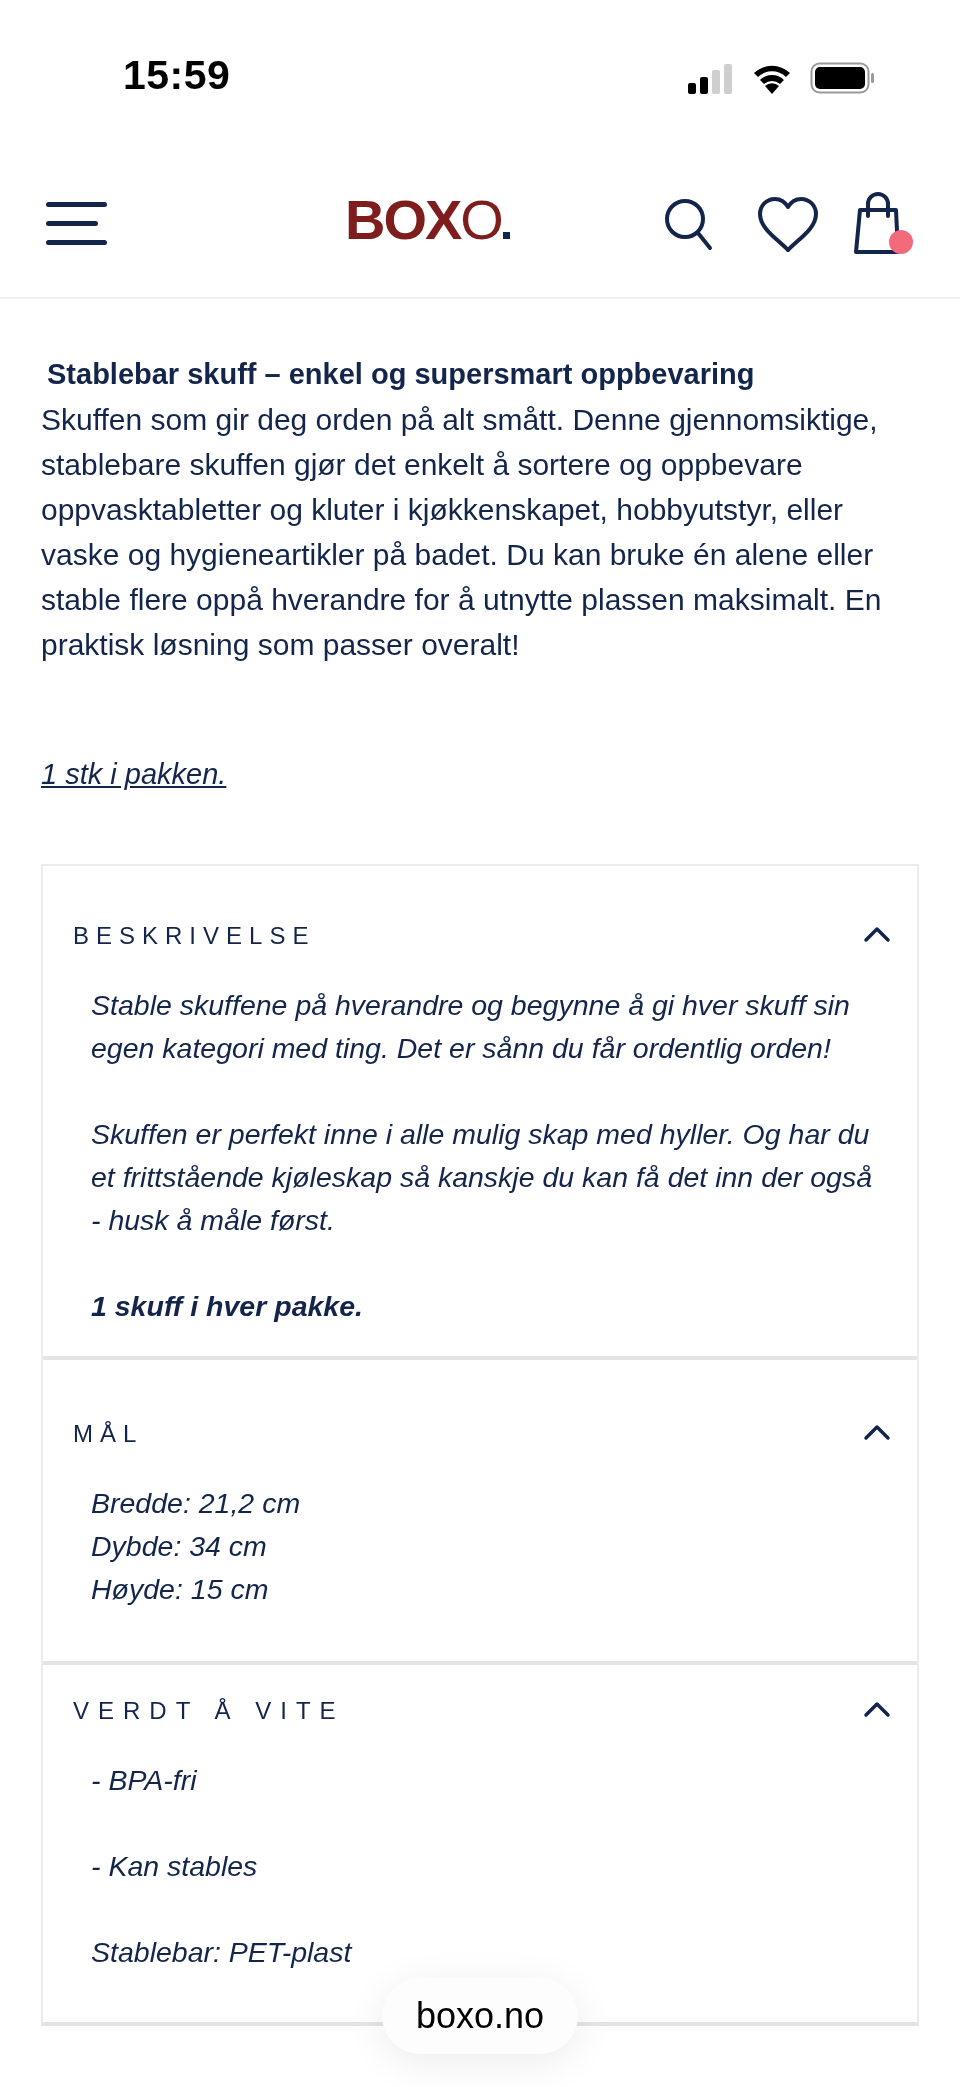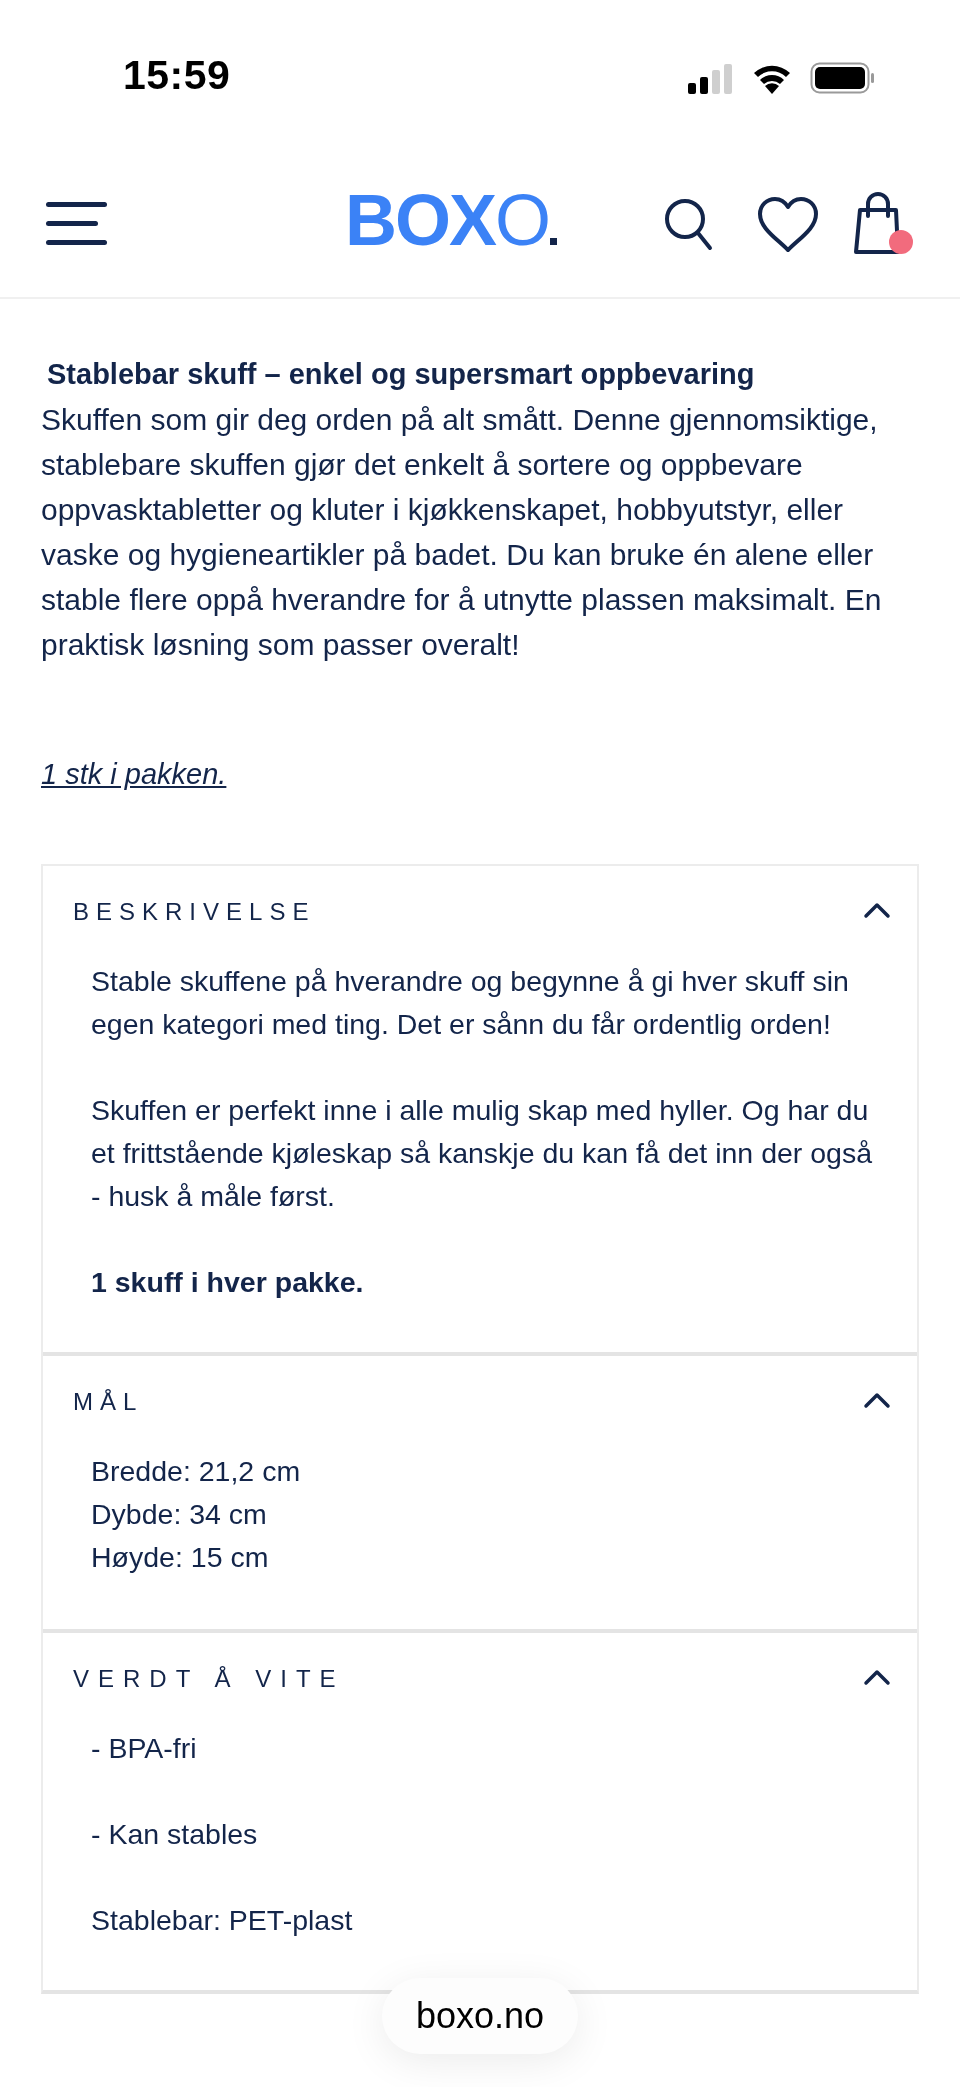--- a/index.html
+++ b/index.html
@@ -11,41 +11,41 @@
   .status-time { position: absolute; left: 123px; top: 52px; font-size: 41px; font-weight: bold; color: #000; letter-spacing: 0.5px; }
   .signal { position: absolute; left: 688px; top: 64px; width: 46px; height: 30px; }
   .signal span { position: absolute; bottom: 0; width: 8px; border-radius: 2px; }
   .wifi { position: absolute; left: 752px; top: 60px; width: 40px; height: 34px; }
   .battery { position: absolute; left: 810px; top: 62px; width: 66px; height: 32px; }
 
   
   .site-header { position: absolute; left: 0; top: 150px; width: 960px; height: 149px; border-bottom: 2px solid #f0f0f0; }
   .hamburger { position: absolute; left: 44px; top: 50px; width: 66px; height: 50px; cursor: pointer; }
   .hamburger span { position: absolute; left: 2px; height: 5px; background: #13254a; border-radius: 3px; }
-  .logo { position: absolute; left: 345px; top: 30px; height: 80px; font-size: 72px; line-height: 80px; color: #3b82f6; letter-spacing: -2px; }
+  .logo { position: absolute; left: 345px; top: 30px; height: 80px; font-size: 56px; line-height: 80px; color: #7f1d1d; letter-spacing: -2px; }
   .logo b { font-weight: bold; }
   .logo .thin { font-weight: normal; }
   .logo .dot { display: inline-block; width: 7px; height: 7px; background: #13254a; margin-left: 1px; }
   .hdr-icon { position: absolute; top: 40px; cursor: pointer; }
   .cart-badge { position: absolute; width: 24px; height: 24px; border-radius: 50%; }
 
   
   .intro { position: absolute; left: 41px; top: 352px; width: 880px; font-size: 30px; line-height: 45px; color: #13254a; }
   .intro-title { font-weight: bold; font-size: 29px; margin-left: 6px; }
   .intro-link { position: absolute; left: 41px; top: 758px; font-size: 29px; font-style: italic; text-decoration: underline; color: #13254a; cursor: pointer; }
 
   
   .accordion { position: absolute; left: 41px; top: 864px; width: 878px; border: 2px solid #ececec; border-bottom: 4px solid #e4e4e4; }
   .acc-section { position: relative; border-bottom: 4px solid #e4e4e4; }
   .acc-section:last-child { border-bottom: none; }
   .acc-header { position: relative; height: 94px; cursor: pointer; }
   .acc-label { position: absolute; left: 30px; top: 32px; font-size: 24px; letter-spacing: 7px; color: #13254a; }
   .acc-chevron { position: absolute; right: 26px; top: 34px; width: 28px; height: 20px; }
   .acc-body { padding: 0 40px 0 48px; font-size: 28.5px; line-height: 43px; color: #13254a; }
-  .acc-body p { margin: 0; }
+  .acc-body p { margin: 0; font-style: italic; }
   .acc-body .bold { font-weight: bold; }
   .acc-body .gap { height: 43px; }
 
   
   .url-pill { position: absolute; left: 382px; top: 1978px; width: 196px; height: 76px; border-radius: 38px; background: #fdfdfd; box-shadow: 0 8px 40px rgba(0,0,0,0.08); display: flex; align-items: center; justify-content: center; font-size: 36px; color: #000; cursor: pointer; }
 </style>
 </head>
 <body>
 
 <div class="status-bar">
@@ -96,37 +96,37 @@
 </header>
 
 <section class="intro">
   <div class="intro-title">Stablebar skuff – enkel og supersmart oppbevaring</div>
   <div class="intro-body">Skuffen som gir deg orden på alt smått. Denne gjennomsiktige, stablebare skuffen gjør det enkelt å sortere og oppbevare oppvasktabletter og kluter i kjøkkenskapet, hobbyutstyr, eller vaske og hygieneartikler på badet. Du kan bruke én alene eller stable flere oppå hverandre for å utnytte plassen maksimalt. En praktisk løsning som passer overalt!</div>
 </section>
 <a class="intro-link">1 stk i pakken.</a>
 
 <div class="accordion">
 
-  <div class="acc-section" style="padding-bottom:48px;">
+  <div class="acc-section" style="padding-bottom:28px;margin-top:24px;">
     <div class="acc-header">
       <span class="acc-label">BESKRIVELSE</span>
       <svg class="acc-chevron" viewBox="0 0 28 20">
           <polyline points="3,16 14,5 25,16" fill="none" stroke="#13254a" stroke-width="3.5" stroke-linecap="round" stroke-linejoin="round"></polyline>
         </svg>
     </div>
     <div class="acc-body">
       <p>Stable skuffene på hverandre og begynne å gi hver skuff sin egen kategori med ting. Det er sånn du får ordentlig orden!</p>
       <div class="gap"></div>
       <p>Skuffen er perfekt inne i alle mulig skap med hyller. Og har du et frittstående kjøleskap så kanskje du kan få det inn der også - husk å måle først.</p>
       <div class="gap"></div>
       <p class="bold">1 skuff i hver pakke.</p>
     </div>
   </div>
 
-  <div class="acc-section" style="padding-bottom:50px;">
+  <div class="acc-section" style="padding-bottom:50px;margin-top:28px;">
     <div class="acc-header">
       <span class="acc-label">MÅL</span>
       <svg class="acc-chevron" viewBox="0 0 28 20">
           <polyline points="3,16 14,5 25,16" fill="none" stroke="#13254a" stroke-width="3.5" stroke-linecap="round" stroke-linejoin="round"></polyline>
         </svg>
     </div>
     <div class="acc-body">
       <p>Bredde: 21,2 cm</p>
       <p>Dybde: 34 cm</p>
       <p>Høyde: 15 cm</p>

